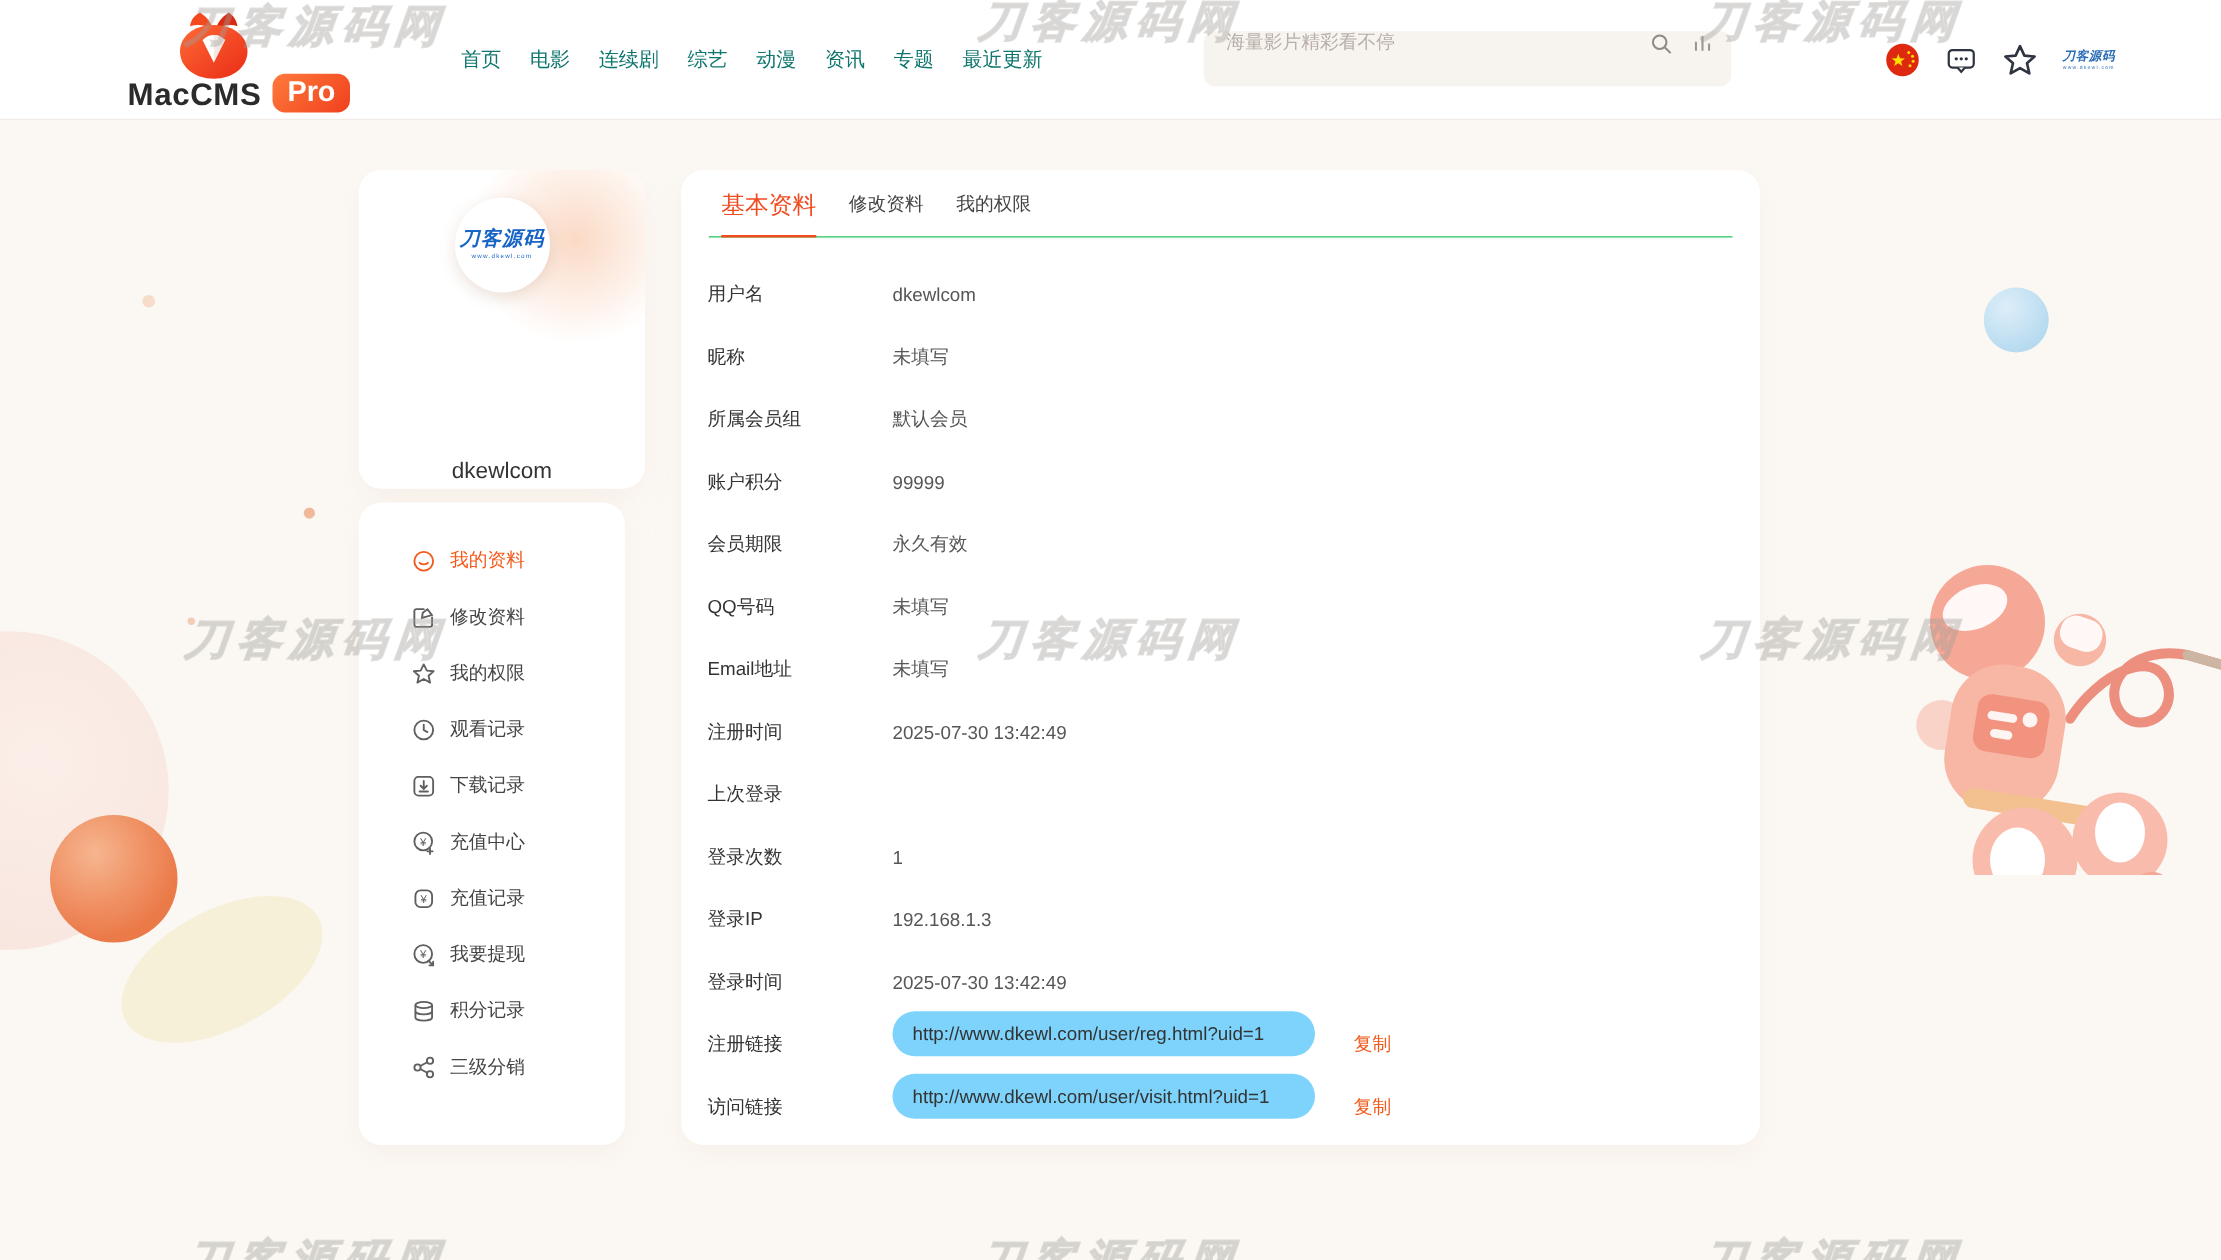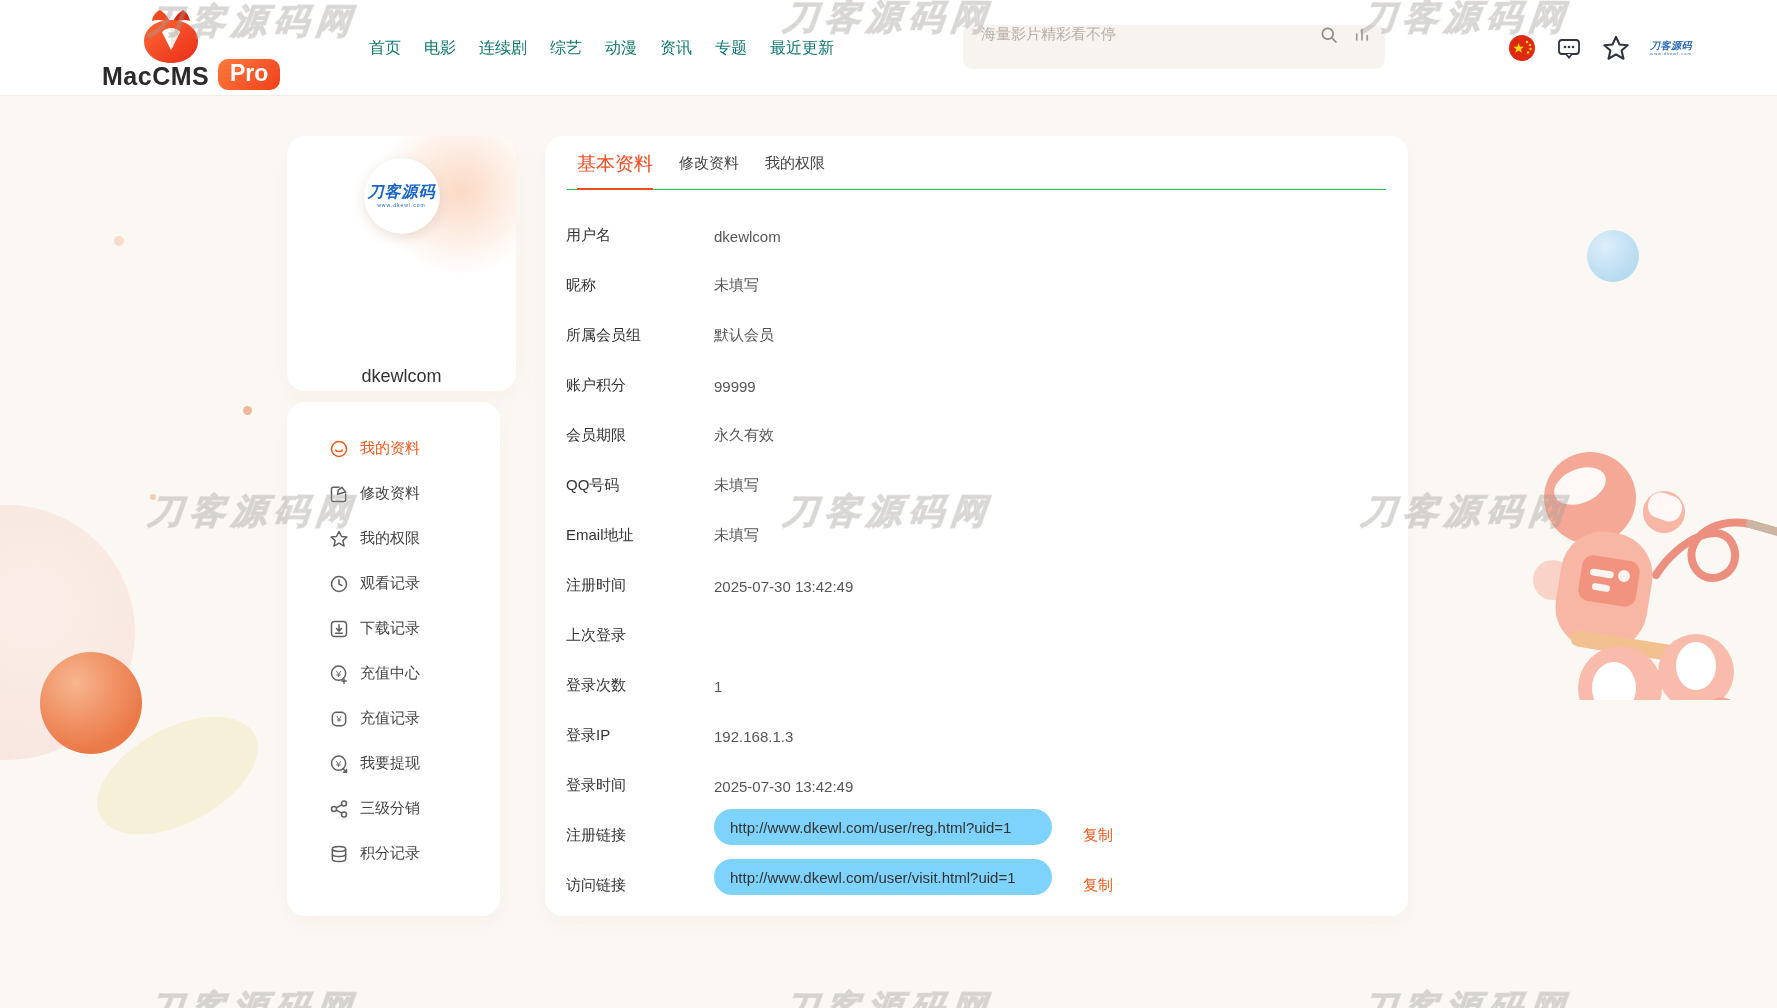--- a/index.html
+++ b/index.html
@@ -292,38 +292,38 @@
         <text x="11.5" y="15" font-size="11" text-anchor="middle" font-family="inherit">¥</text>
         <path d="M16.5,17.5 L21,22 M21,18.5 L21,22 L17.5,22"></path>
       </svg>
     </span>
     <span class="mi-label">我要提现</span>
   </div>
 
   <div class="menu-item">
     <span class="mi-icon">
       <svg width="20" height="20" viewBox="0 0 24 24" fill="none" stroke-width="1.8">
+        <ellipse cx="12" cy="6" rx="8" ry="3"></ellipse>
+        <path d="M4,6 L4,12 C4,13.7 7.6,15 12,15 C16.4,15 20,13.7 20,12 L20,6"></path>
+        <path d="M4,12 L4,18 C4,19.7 7.6,21 12,21 C16.4,21 20,19.7 20,18 L20,12"></path>
+      </svg>
+    </span>
+    <span class="mi-label">积分记录</span>
+  </div>
+
+  <div class="menu-item">
+    <span class="mi-icon">
+      <svg width="20" height="20" viewBox="0 0 24 24" fill="none" stroke-width="1.8">
         <circle cx="6" cy="12" r="3"></circle>
           <circle cx="18" cy="5.5" r="3"></circle>
           <circle cx="18" cy="18.5" r="3"></circle>
         <path d="M8.7,10.6 L15.3,7 M8.7,13.4 L15.3,17"></path>
       </svg>
     </span>
     <span class="mi-label">三级分销</span>
-  </div>
-
-  <div class="menu-item">
-    <span class="mi-icon">
-      <svg width="20" height="20" viewBox="0 0 24 24" fill="none" stroke-width="1.8">
-        <ellipse cx="12" cy="6" rx="8" ry="3"></ellipse>
-        <path d="M4,6 L4,12 C4,13.7 7.6,15 12,15 C16.4,15 20,13.7 20,12 L20,6"></path>
-        <path d="M4,12 L4,18 C4,19.7 7.6,21 12,21 C16.4,21 20,19.7 20,18 L20,12"></path>
-      </svg>
-    </span>
-    <span class="mi-label">积分记录</span>
   </div>
 </div>
 
 <div class="card main-card">
   <div class="tabbar">
     <span class="tab active">基本资料</span>
     <span class="tab">修改资料</span>
     <span class="tab">我的权限</span>
   </div>
 

